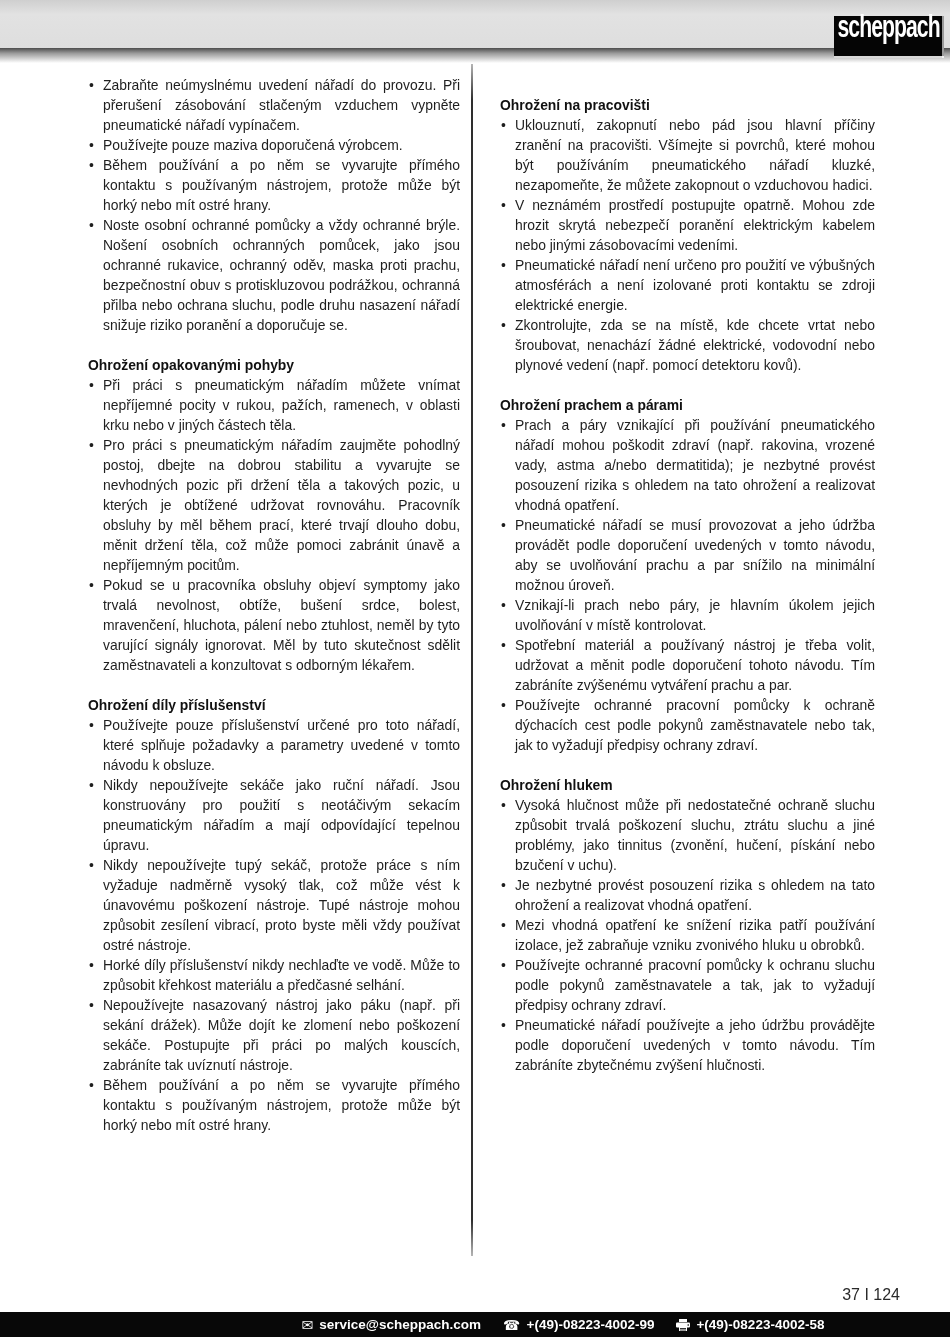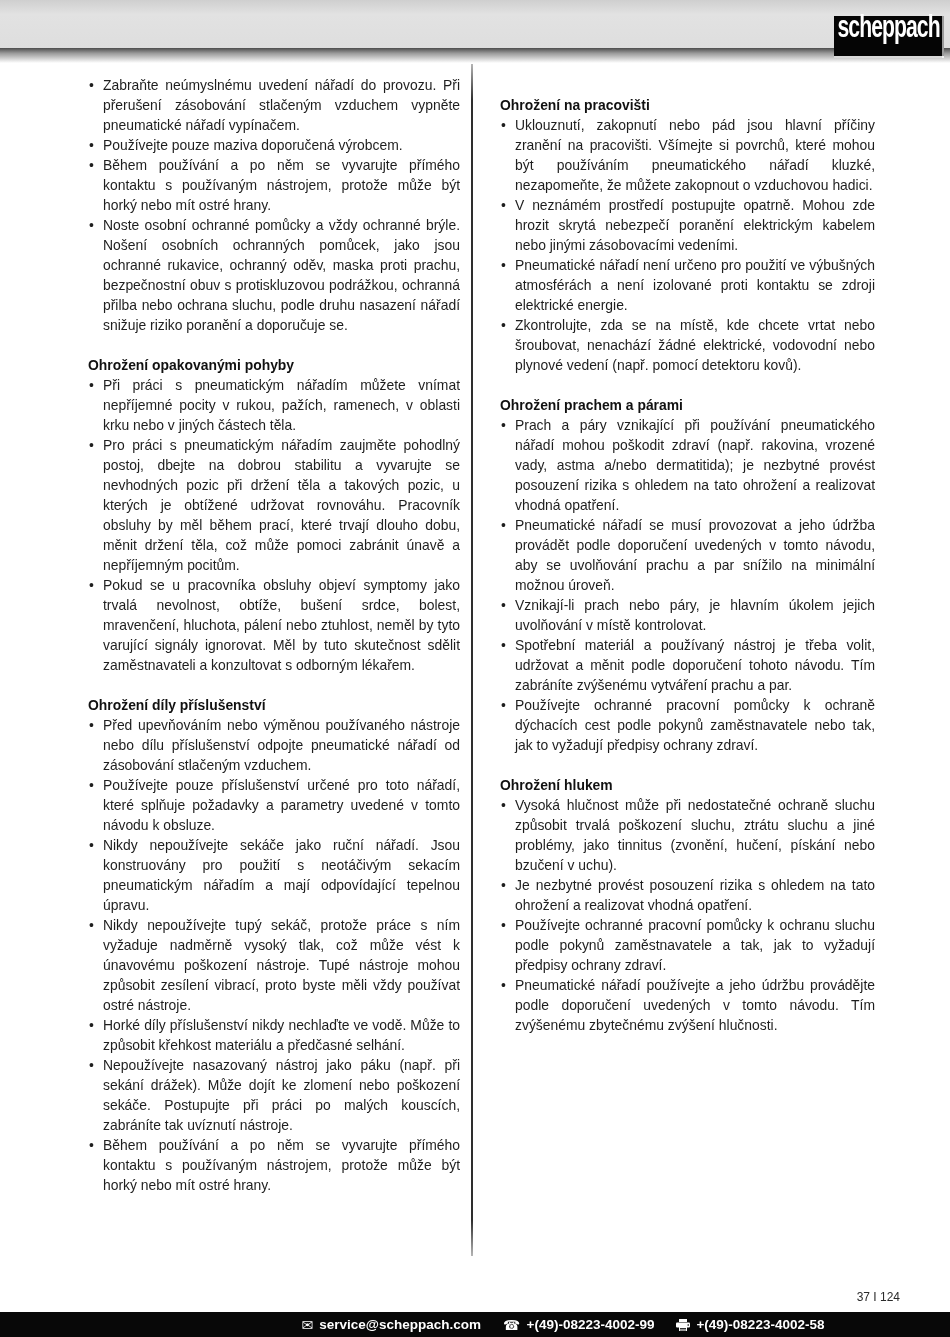--- a/index.html
+++ b/index.html
@@ -85,21 +85,21 @@
     position: absolute;
     left: 1px;
     top: 0;
   }
 
   
   .page-number {
     position: absolute;
     right: 50px;
     bottom: 33px;
-    font-size: 12px;
+    font-size: 16px;
     color: #2a2a2a;
   }
   .footer-bar {
     position: absolute;
     left: 0; right: 0; bottom: 0;
     height: 25px;
     background: #080808;
     display: flex;
     align-items: center;
     justify-content: center;
@@ -136,21 +136,20 @@
 <div class="column" id="col-left">
     <div class="bullet">Zabraňte neúmyslnému uvedení nářadí do provozu. Při přerušení zásobování stlačeným vzduchem vypněte pneumatické nářadí vypínačem.</div>
     <div class="bullet">Používejte pouze maziva doporučená výrobcem.</div>
     <div class="bullet">Během používání a po něm se vyvarujte přímého kontaktu s používaným nástrojem, protože může být horký nebo mít ostré hrany.</div>
     <div class="bullet">Noste osobní ochranné pomůcky a vždy ochranné brýle. Nošení osobních ochranných pomůcek, jako jsou ochranné rukavice, ochranný oděv, maska proti prachu, bezpečnostní obuv s protiskluzovou podrážkou, ochranná přilba nebo ochrana sluchu, podle druhu nasazení nářadí snižuje riziko poranění a doporučuje se.</div>
     <div class="heading">Ohrožení opakovanými pohyby</div>
     <div class="bullet">Při práci s pneumatickým nářadím můžete vnímat nepříjemné pocity v rukou, pažích, ramenech, v oblasti krku nebo v jiných částech těla.</div>
     <div class="bullet">Pro práci s pneumatickým nářadím zaujměte pohodlný postoj, dbejte na dobrou stabilitu a vyvarujte se nevhodných pozic při držení těla a takových pozic, u kterých je obtížené udržovat rovnováhu. Pracovník obsluhy by měl během prací, které trvají dlouho dobu, měnit držení těla, což může pomoci zabránit únavě a nepříjemným pocitům.</div>
     <div class="bullet">Pokud se u pracovníka obsluhy objeví symptomy jako trvalá nevolnost, obtíže, bušení srdce, bolest, mravenčení, hluchota, pálení nebo ztuhlost, neměl by tyto varující signály ignorovat. Měl by tuto skutečnost sdělit zaměstnavateli a konzultovat s odborným lékařem.</div>
     <div class="heading">Ohrožení díly příslušenství</div>
-    <div class="bullet">Před upevňováním nebo výměnou používaného nástroje nebo dílu příslušenství odpojte pneumatické nářadí od zásobování stlačeným vzduchem.</div>
     <div class="bullet">Používejte pouze příslušenství určené pro toto nářadí, které splňuje požadavky a parametry uvedené v tomto návodu k obsluze.</div>
     <div class="bullet">Nikdy nepoužívejte sekáče jako ruční nářadí. Jsou konstruovány pro použití s neotáčivým sekacím pneumatickým nářadím a mají odpovídající tepelnou úpravu.</div>
     <div class="bullet">Nikdy nepoužívejte tupý sekáč, protože práce s ním vyžaduje nadměrně vysoký tlak, což může vést k únavovému poškození nástroje. Tupé nástroje mohou způsobit zesílení vibrací, proto byste měli vždy používat ostré nástroje.</div>
     <div class="bullet">Horké díly příslušenství nikdy nechlaďte ve vodě. Může to způsobit křehkost materiálu a předčasné selhání.</div>
     <div class="bullet">Nepoužívejte nasazovaný nástroj jako páku (např. při sekání drážek). Může dojít ke zlomení nebo poškození sekáče. Postupujte při práci po malých kouscích, zabráníte tak uvíznutí nástroje.</div>
     <div class="bullet">Během používání a po něm se vyvarujte přímého kontaktu s používaným nástrojem, protože může být horký nebo mít ostré hrany.</div>
   </div>
 <div class="col-divider"></div>
 <div class="column" id="col-right">
     <div class="heading">Ohrožení na pracovišti</div>
@@ -160,22 +159,23 @@
     <div class="bullet">Zkontrolujte, zda se na místě, kde chcete vrtat nebo šroubovat, nenachází žádné elektrické, vodovodní nebo plynové vedení (např. pomocí detektoru kovů).</div>
     <div class="heading">Ohrožení prachem a párami</div>
     <div class="bullet">Prach a páry vznikající při používání pneumatického nářadí mohou poškodit zdraví (např. rakovina, vrozené vady, astma a/nebo dermatitida); je nezbytné provést posouzení rizika s ohledem na tato ohrožení a realizovat vhodná opatření.</div>
     <div class="bullet">Pneumatické nářadí se musí provozovat a jeho údržba provádět podle doporučení uvedených v tomto návodu, aby se uvolňování prachu a par snížilo na minimální možnou úroveň.</div>
     <div class="bullet">Vznikají-li prach nebo páry, je hlavním úkolem jejich uvolňování v místě kontrolovat.</div>
     <div class="bullet">Spotřební materiál a používaný nástroj je třeba volit, udržovat a měnit podle doporučení tohoto návodu. Tím zabráníte zvýšenému vytváření prachu a par.</div>
     <div class="bullet">Používejte ochranné pracovní pomůcky k ochraně dýchacích cest podle pokynů zaměstnavatele nebo tak, jak to vyžadují předpisy ochrany zdraví.</div>
     <div class="heading">Ohrožení hlukem</div>
     <div class="bullet">Vysoká hlučnost může při nedostatečné ochraně sluchu způsobit trvalá poškození sluchu, ztrátu sluchu a jiné problémy, jako tinnitus (zvonění, hučení, pískání nebo bzučení v uchu).</div>
     <div class="bullet">Je nezbytné provést posouzení rizika s ohledem na tato ohrožení a realizovat vhodná opatření.</div>
+    <div class="bullet">Mezi vhodná opatření ke snížení rizika patří používání izolace, jež zabraňuje vzniku zvonivého hluku u obrobků.</div>
     <div class="bullet">Používejte ochranné pracovní pomůcky k ochranu sluchu podle pokynů zaměstnavatele a tak, jak to vyžadují předpisy ochrany zdraví.</div>
-    <div class="bullet">Pneumatické nářadí používejte a jeho údržbu provádějte podle doporučení uvedených v tomto návodu. Tím zvýšenému zbytečnému zvýšení hlučnosti.</div>
+    <div class="bullet">Pneumatické nářadí používejte a jeho údržbu provádějte podle doporučení uvedených v tomto návodu. Tím zabráníte zbytečnému zvýšení hlučnosti.</div>
   </div>
 
 <div class="page-number">37 I 124</div>
 <div class="footer-bar">
   <div class="footer-inner">
     <span class="footer-group">
       <span class="footer-icon">✉</span>
       <span>service@scheppach.com</span>
     </span>
     <span class="footer-group">

